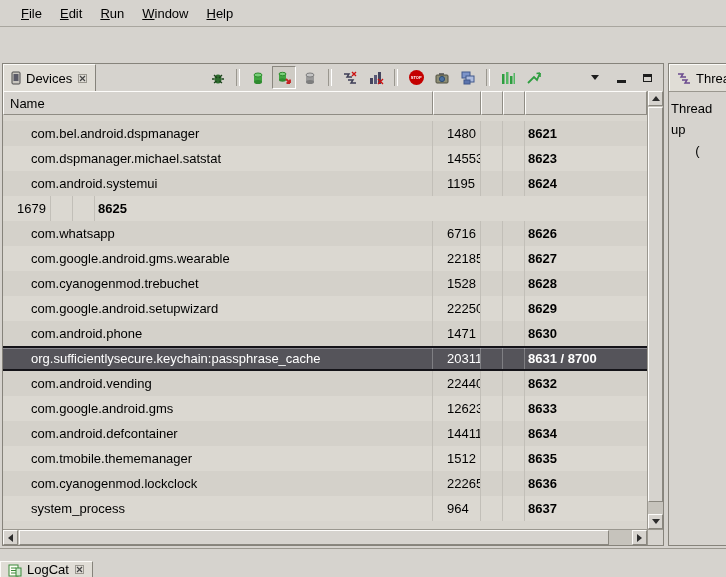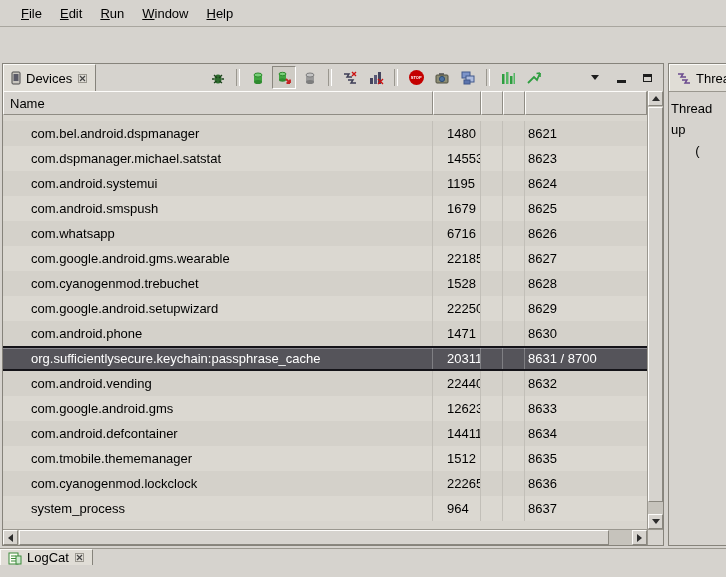--- a/index.html
+++ b/index.html
@@ -50,21 +50,21 @@
   .c-name{width:430px;align-items:center;}.c-pid{width:48px;}.c-a{width:22px;}.c-b{width:22px;}.c-port{flex:1;}
   .rows{position:absolute;top:24px;left:0;right:16px;bottom:16px;overflow:hidden;background:#d8d5ce;}
   .row-blank{height:6px;background:#d9d6cf;}
   .row{display:flex;height:25px;box-sizing:border-box;align-items:stretch;}
   .row.r-odd{background:#d4d1ca;}
   .row.r-even{background:#dbd8d1;}
   .cell{box-sizing:border-box;display:flex;align-items:center;overflow:hidden;white-space:nowrap;
     border-right:1px solid #c2bfb8;}
   .cell.c-name{padding-left:28px;}
   .cell.c-pid{padding-left:14px;}
-  .cell.c-port{padding-left:3px;border-right:none;}
+  .cell.c-port{padding-left:3px;border-right:none;font-weight:bold;}
   .row.selected{background:#55545a;color:#fff;border-top:2px solid #141318;border-bottom:2px solid #141318;
     box-shadow:inset 0 1px 0 #87868d;}
   .row.selected .cell{border-right-color:rgba(255,255,255,0.25);}
   
   .vscroll{position:absolute;top:0;right:0;width:16px;bottom:16px;background:#c6c3bc;
     border-left:1px solid #9a978f;box-sizing:border-box;}
   .hscroll{position:absolute;left:0;right:16px;bottom:0;height:16px;background:#c6c3bc;
     border-top:1px solid #9a978f;box-sizing:border-box;}
   .sb-btn{position:absolute;width:15px;height:15px;background:#d6d3ce;box-sizing:border-box;
     border:1px solid;border-color:#fdfcfa #8a877f #8a877f #fdfcfa;
@@ -80,21 +80,21 @@
   .tri{width:0;height:0;}
   .tri-up{border-left:4px solid transparent;border-right:4px solid transparent;border-bottom:5px solid #2c2c2c;}
   .tri-down{border-left:4px solid transparent;border-right:4px solid transparent;border-top:5px solid #2c2c2c;}
   .tri-left{border-top:4px solid transparent;border-bottom:4px solid transparent;border-right:5px solid #2c2c2c;}
   .tri-right{border-top:4px solid transparent;border-bottom:4px solid transparent;border-left:5px solid #2c2c2c;}
   
   .threads-msg{padding:6px 2px 0 2px;line-height:21px;}
   .threads-msg .l2{text-align:center;}
   
   .bottombar{position:absolute;left:0;right:0;bottom:0;height:28px;background:#d6d3ce;
-    border-top:1px solid #9a978f;display:flex;align-items:flex-start;}
+    border-top:1px solid #9a978f;display:flex;align-items:flex-end;}
   .icon{display:inline-flex;align-items:center;justify-content:center;}
 </style>
 </head>
 <body>
 
 <div class="menubar">
 
     <div class="menu-item">File</div>
 
     <div class="menu-item">Edit</div>
@@ -255,21 +255,20 @@
 
           <div class="row r-odd">
             <div class="cell c-name">com.android.systemui</div>
             <div class="cell c-pid">1195</div>
             <div class="cell c-a"></div>
             <div class="cell c-b"></div>
             <div class="cell c-port">8624</div>
           </div>
 
           <div class="row r-even">
-            <div class="cell c-name">com.android.smspush</div>
             <div class="cell c-pid">1679</div>
             <div class="cell c-a"></div>
             <div class="cell c-b"></div>
             <div class="cell c-port">8625</div>
           </div>
 
           <div class="row r-odd">
             <div class="cell c-name">com.whatsapp</div>
             <div class="cell c-pid">6716</div>
             <div class="cell c-a"></div>

